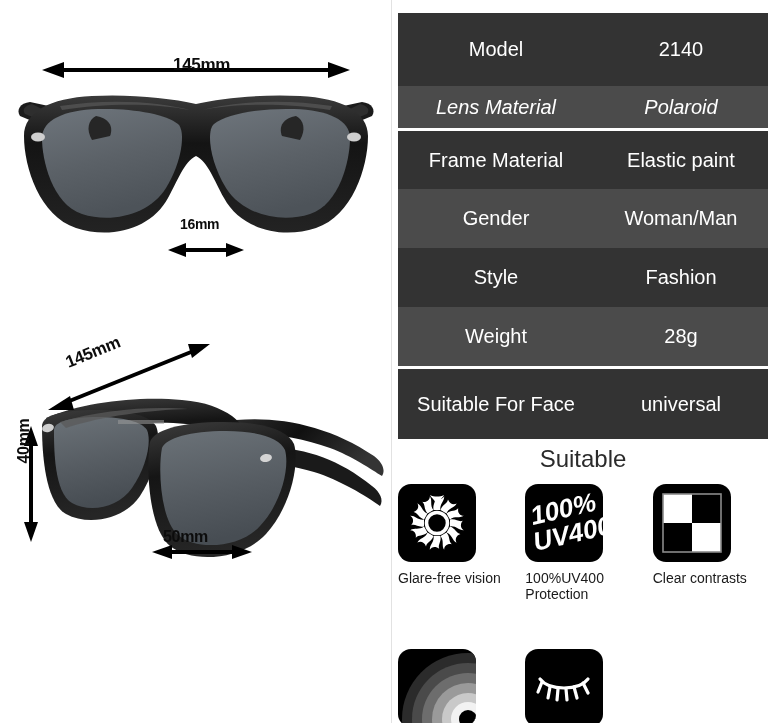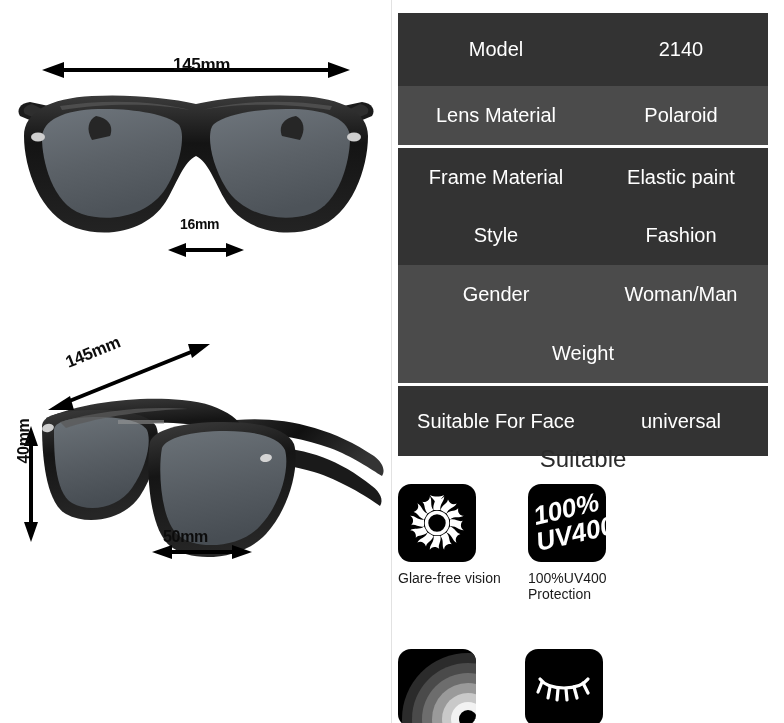--- a/index.html
+++ b/index.html
@@ -212,44 +212,45 @@
 
   <div class="divider"></div>
 
   <div class="spec-table">
 
     <div class="spec-row shade-dark" style="height:73px;">
       <div class="k">Model</div>
       <div class="v">2140</div>
     </div>
 
-    <div class="spec-row shade-light" style="height:59px;">
+    <div class="spec-row shade-light" style="height:42px;font-style:italic;">
       <div class="k">Lens Material</div>
       <div class="v">Polaroid</div>
     </div>
 
     <div class="gapline"></div>
 
     <div class="spec-row shade-dark" style="height:58px;">
       <div class="k">Frame Material</div>
       <div class="v">Elastic paint</div>
     </div>
 
+    <div class="spec-row shade-light" style="height:59px;">
+      <div class="k">Gender</div>
+      <div class="v">Woman/Man</div>
+    </div>
+
     <div class="spec-row shade-dark" style="height:59px;">
       <div class="k">Style</div>
       <div class="v">Fashion</div>
     </div>
 
-    <div class="spec-row shade-light" style="height:59px;">
-      <div class="k">Gender</div>
-      <div class="v">Woman/Man</div>
-    </div>
-
     <div class="spec-row shade-light" style="height:59px;justify-content:center;">
       <div class="k">Weight</div>
+      <div class="v">28g</div>
     </div>
 
     <div class="gapline"></div>
 
     <div class="spec-row shade-dark" style="height:70px;">
       <div class="k">Suitable For Face</div>
       <div class="v">universal</div>
     </div>
   </div>
 
@@ -331,20 +332,32 @@
           <svg viewBox="0 0 78 78" width="78" height="78">
             <g transform="rotate(-13 39 39)">
               <text x="8" y="34" fill="#ffffff" font-family="'Liberation Sans',sans-serif" font-size="26" font-weight="bold" font-style="italic">100%</text>
               <text x="5" y="60" fill="#ffffff" font-family="'Liberation Sans',sans-serif" font-size="26" font-weight="bold" font-style="italic">UV400</text>
             </g>
           </svg>
         </div>
         <div class="func-caption">100%UV400 Protection</div>
       </div>
 
+      <div class="func-item">
+        <div class="icon-box">
+          <svg viewBox="0 0 78 78" width="78" height="78">
+            <rect x="10" y="10" width="29" height="29" fill="#ffffff"></rect>
+            <rect x="39" y="10" width="29" height="29" fill="#000000"></rect>
+            <rect x="10" y="39" width="29" height="29" fill="#000000"></rect>
+            <rect x="39" y="39" width="29" height="29" fill="#ffffff"></rect>
+            <rect x="10" y="10" width="58" height="58" fill="none" stroke="#8a8a8a" stroke-width="1.6"></rect>
+          </svg>
+        </div>
+        <div class="func-caption">Clear contrasts</div>
+      </div>
 
     </div>
 
     <div class="func-row func-row-2">
 
       <div class="func-item">
         <div class="icon-box">
           <svg viewBox="0 0 78 78" width="78" height="78">
             <g>
               <circle cx="70" cy="70" r="66" fill="#2b2b2b"></circle>

